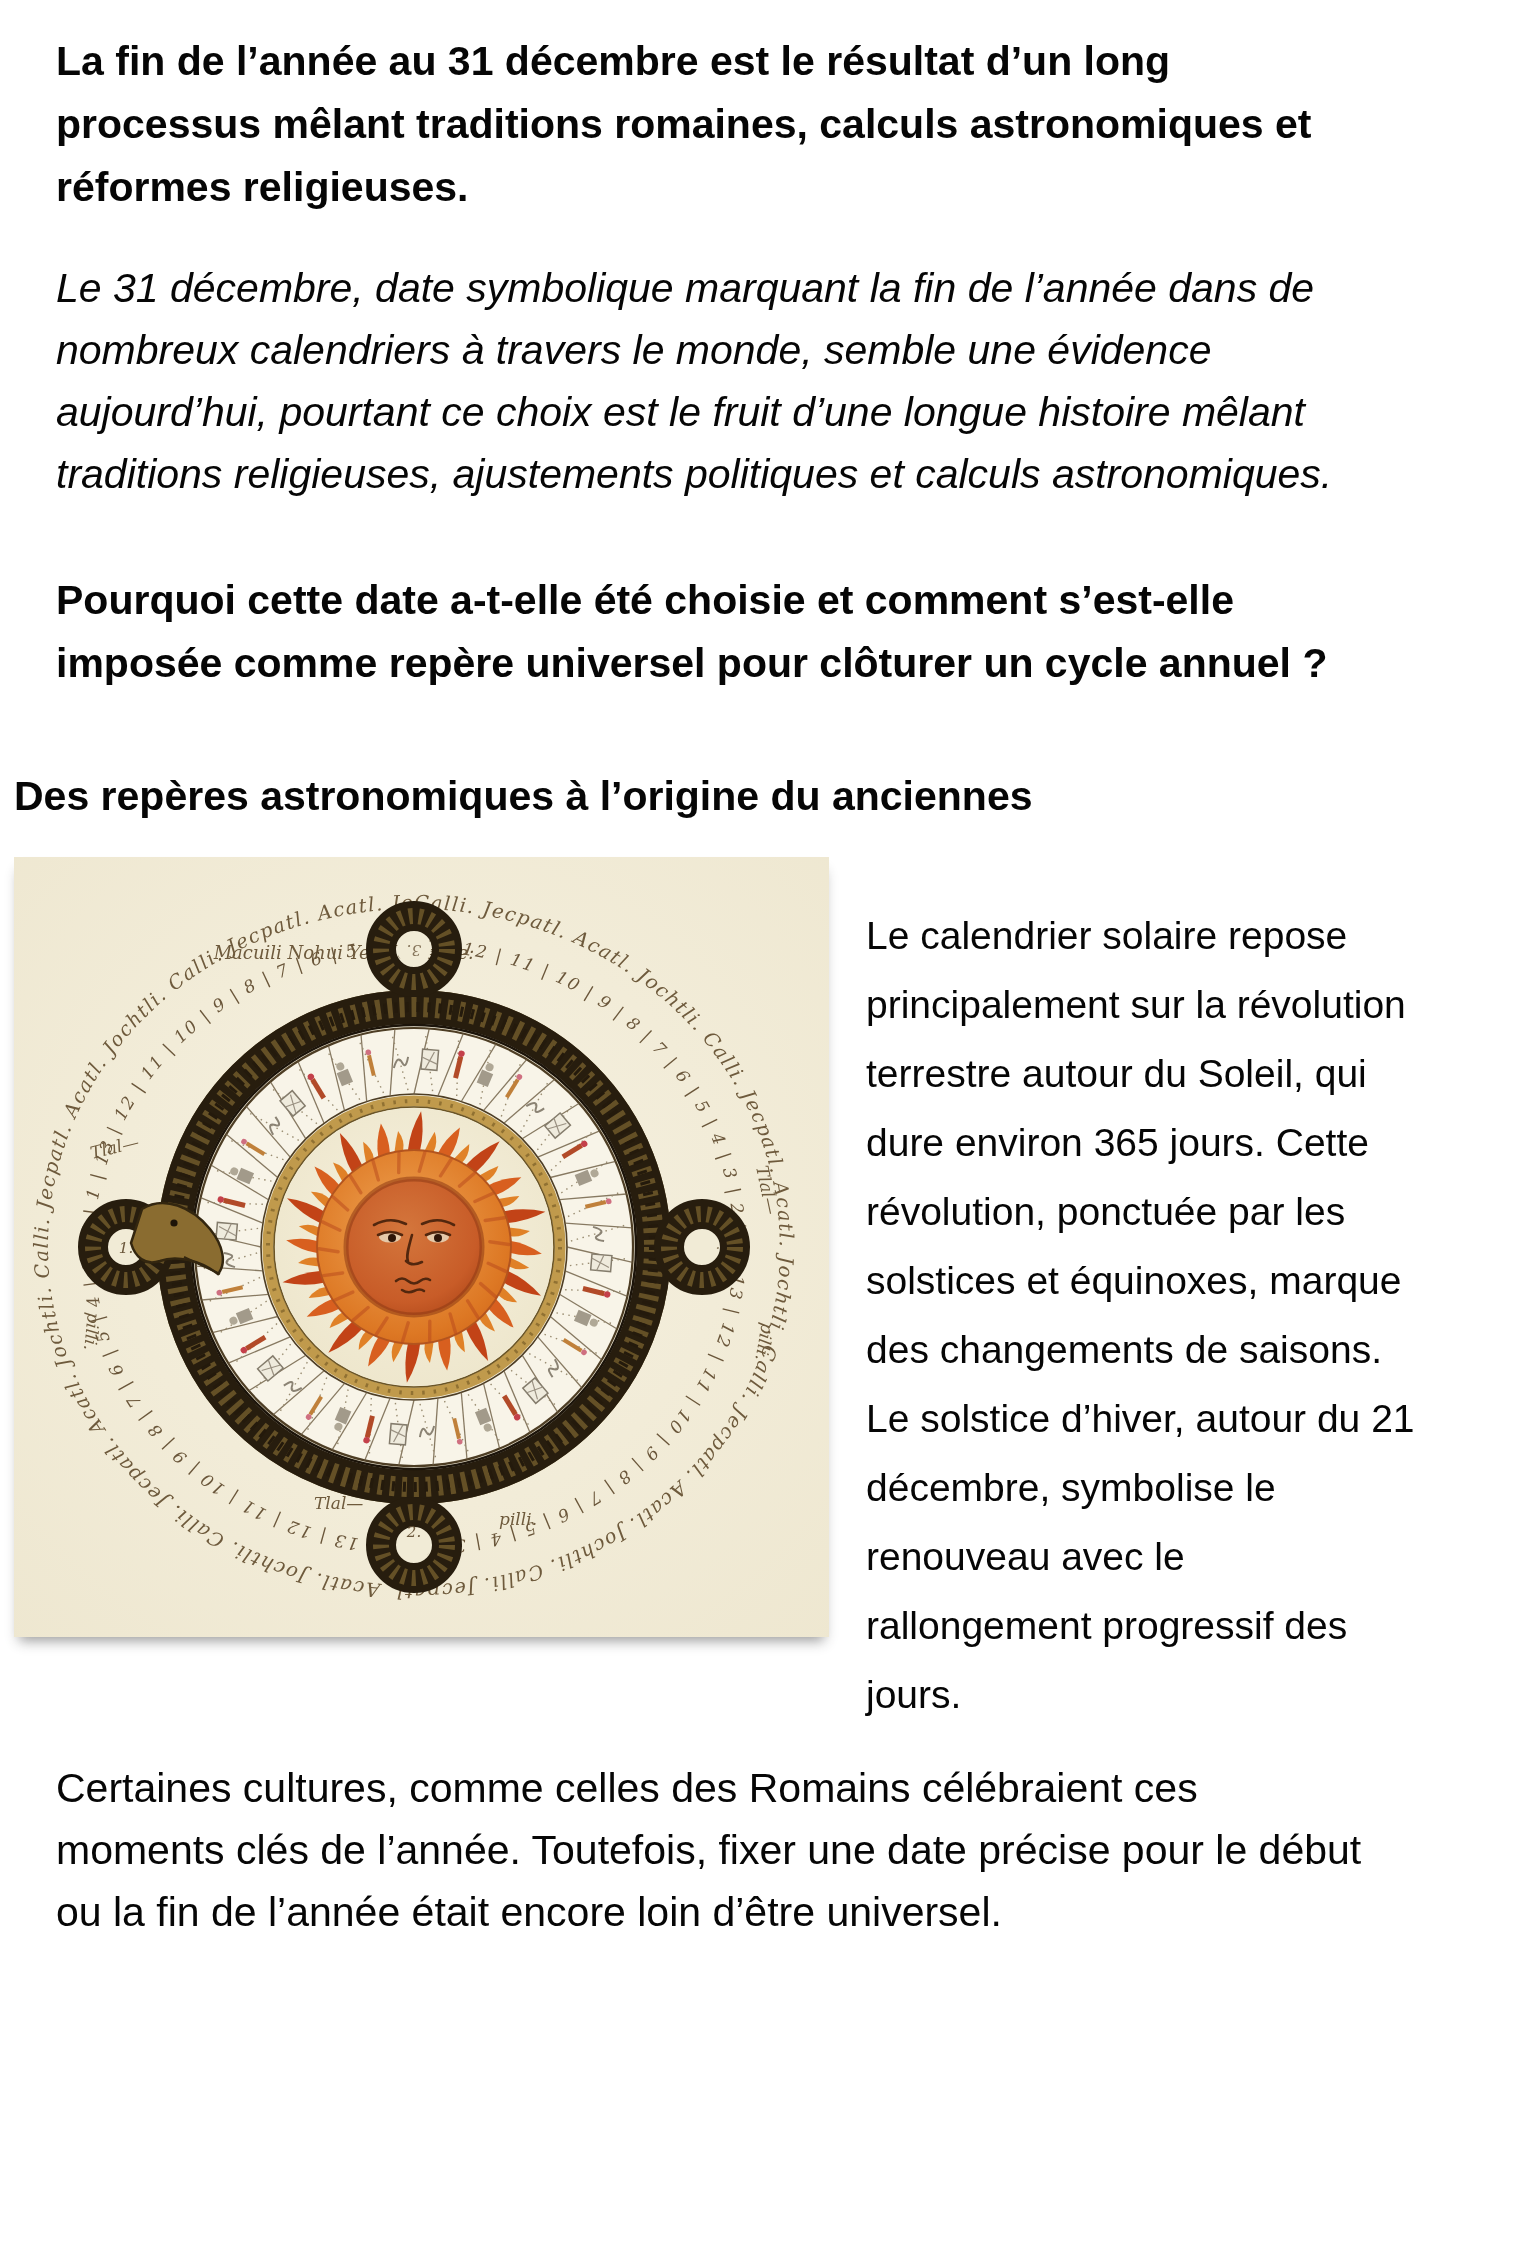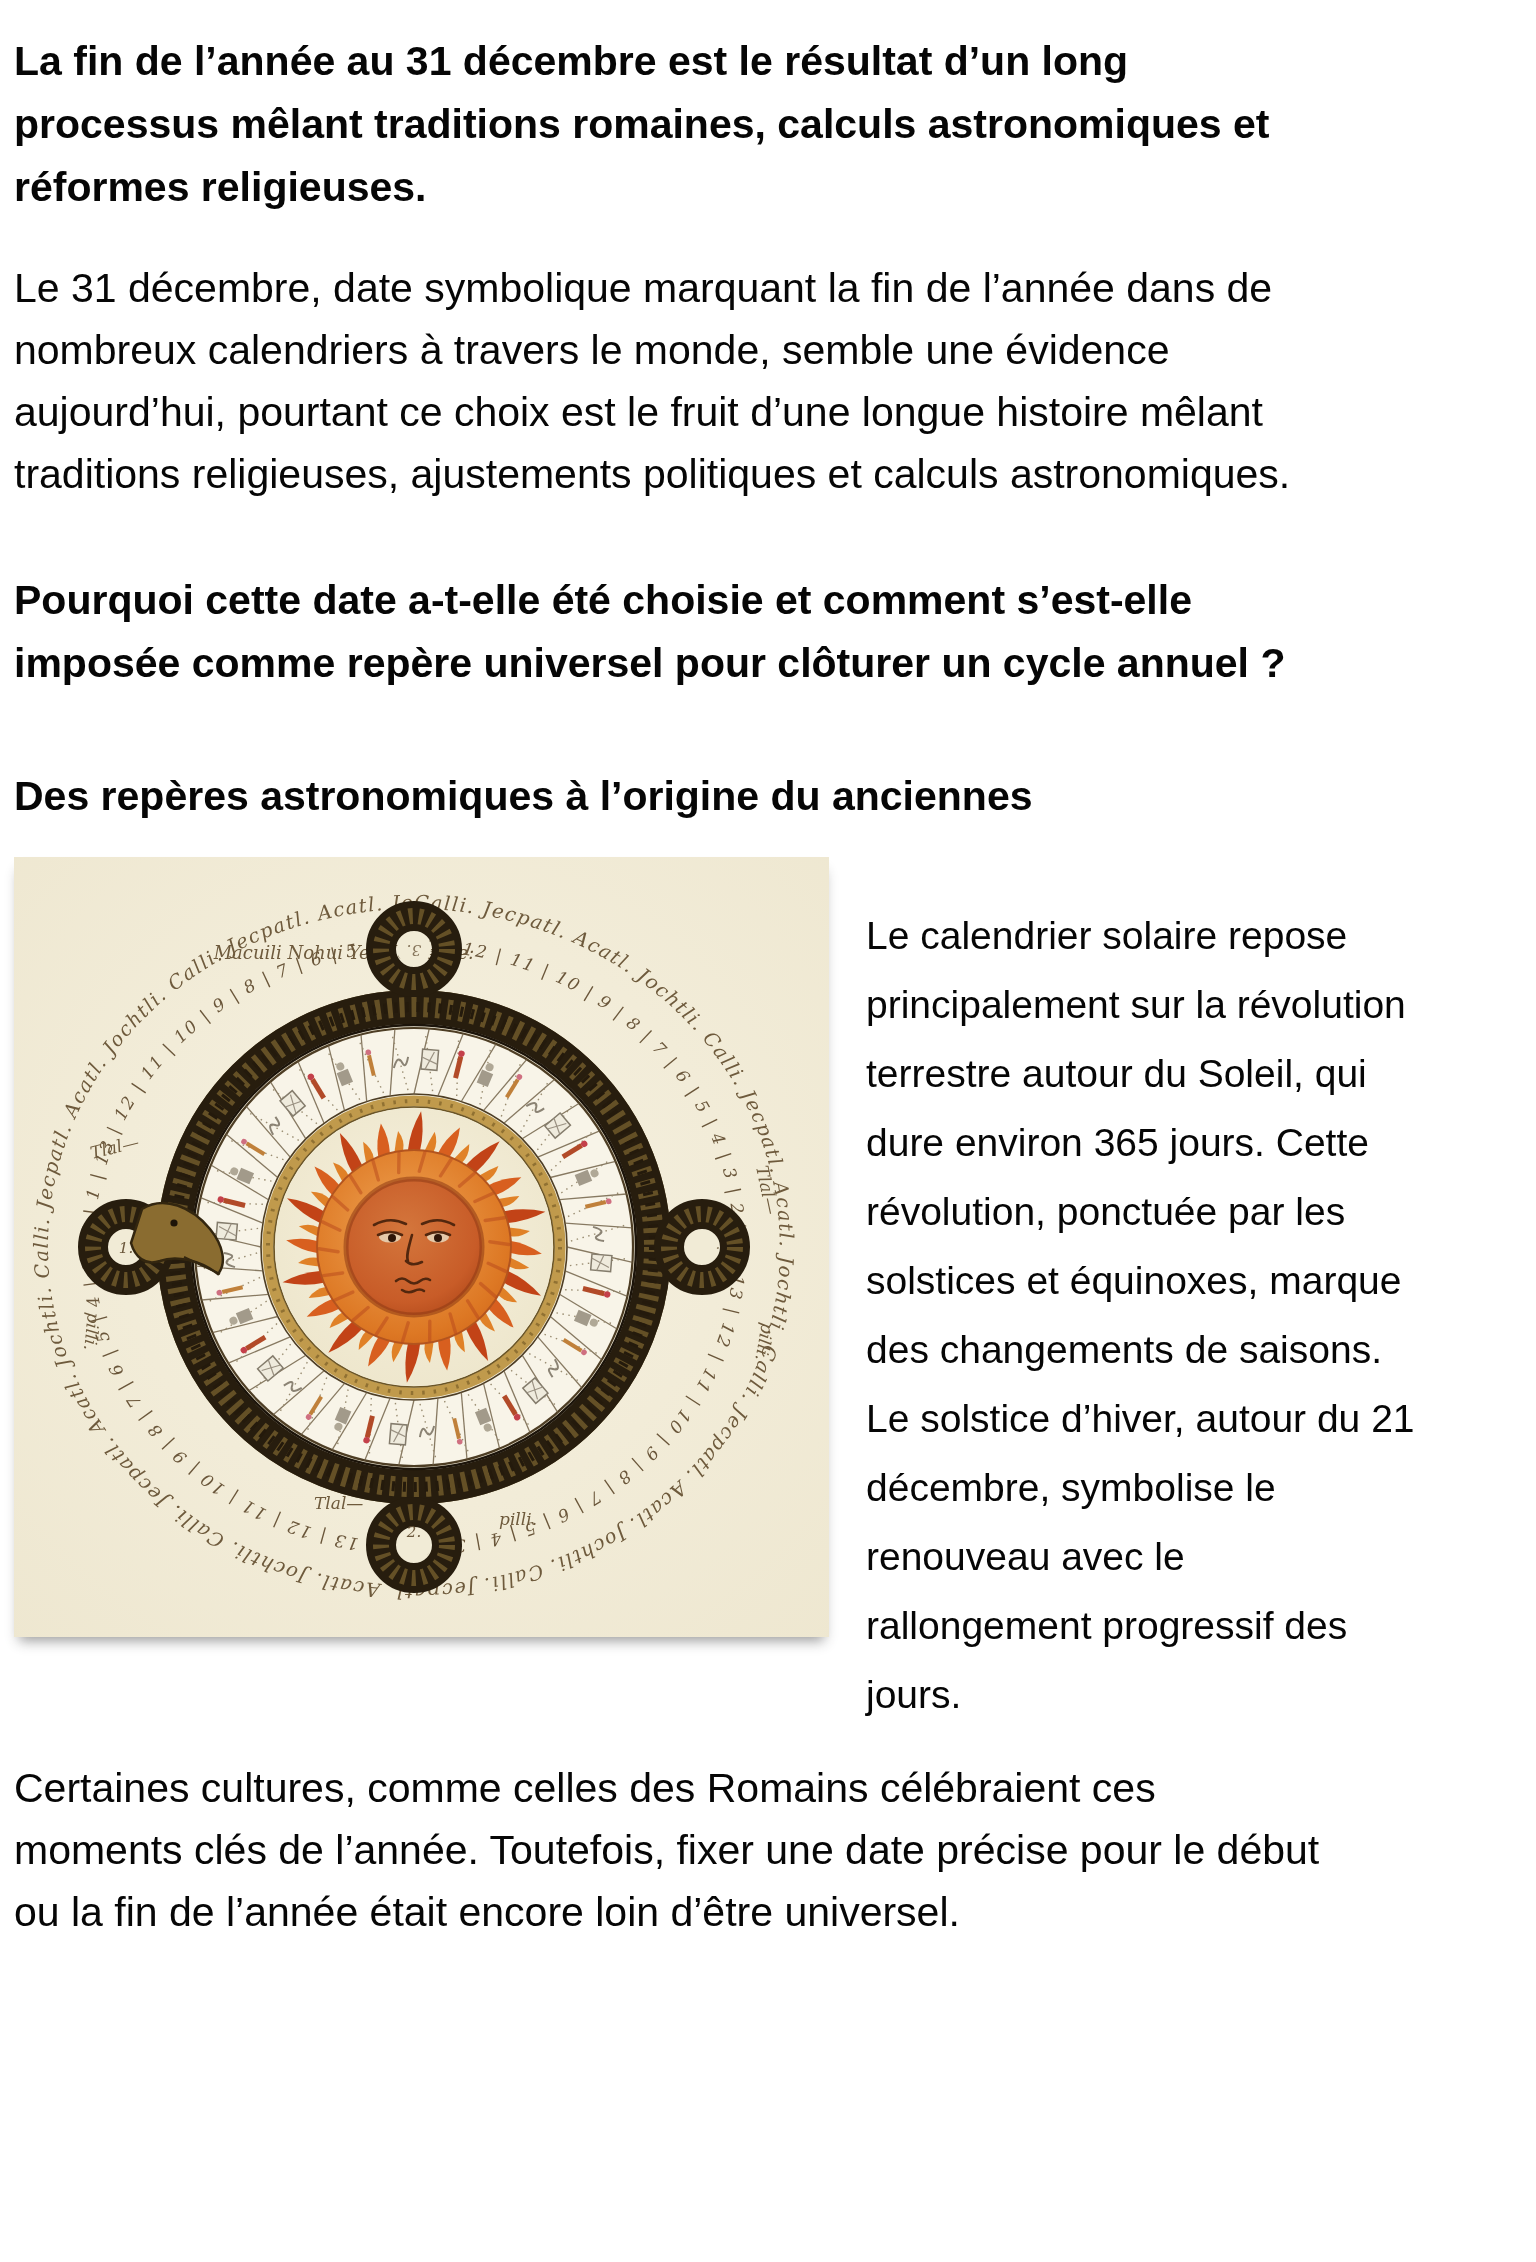--- a/index.html
+++ b/index.html
@@ -2,25 +2,25 @@
 <html lang="fr"><head>
 <meta charset="utf-8">
 <style>
   html,body{margin:0;padding:0;}
   body{
     width:1536px;height:2262px;background:#ffffff;color:#060606;
     font-family:"Liberation Sans",sans-serif;overflow:hidden;
   }
   .doc{padding:30px 14px 0 14px;}
   p,h2,figure{margin:0;padding:0;}
-  .lines{white-space:pre-line;}
+  .lines{white-space:pre-line;margin-left:42px;}
   .t{font-size:41px;line-height:62px;}
   .b{font-weight:bold;}
   .intro{line-height:63px;margin-bottom:38px;}
-  .para-context{margin-bottom:64px;}
+  .para-context{margin-bottom:64px;font-style:italic;}
   .question{line-height:63px;margin-bottom:70px;}
   .heading{font-size:41px;line-height:62px;font-weight:bold;margin-bottom:30px;}
   .para-astro{margin-bottom:82px;}
   .figrow{display:flex;align-items:flex-start;margin-bottom:28px;}
   .calendar{
     width:815px;height:780px;flex:none;background:#f1ebd6;
     box-shadow:0 9px 12px -5px rgba(40,40,40,.45);
   }
   .calendar svg{display:block;width:815px;height:780px;}
   .side{width:632px;margin-left:37px;margin-top:44px;font-size:39px;line-height:69px;}

